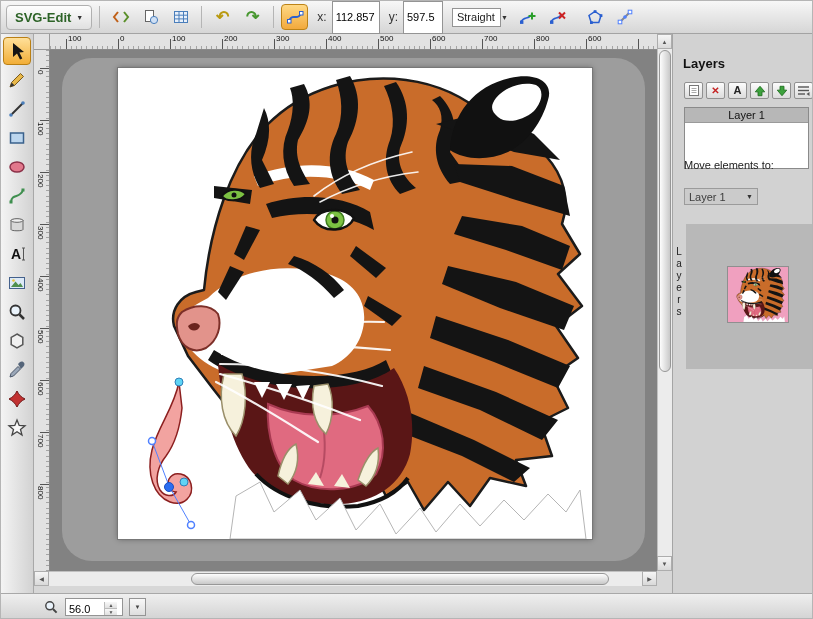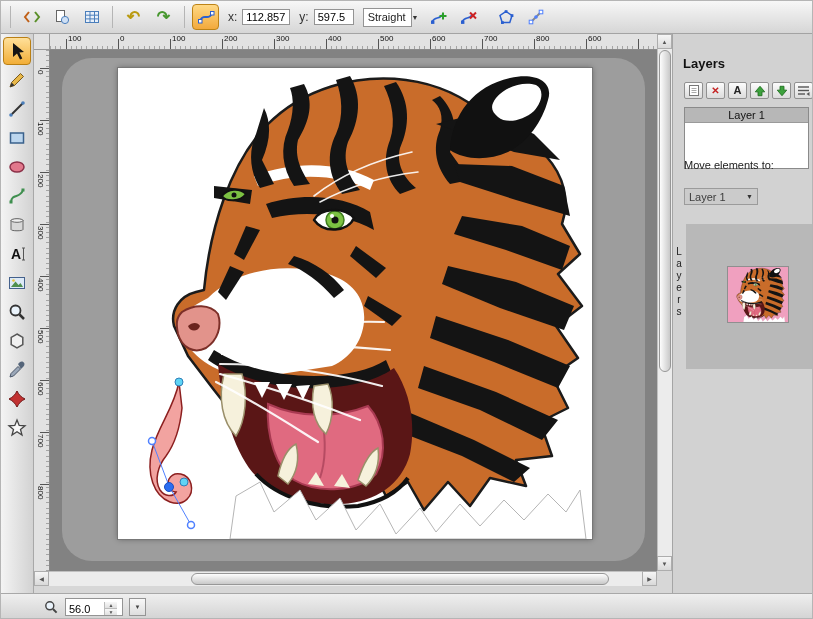--- a/index.html
+++ b/index.html
@@ -15,21 +15,21 @@
     border:1px solid #b0b0b0;border-radius:4px;background:linear-gradient(#fefefe,#e0e0e0);cursor:pointer}
   .logo-text{color:#2d6327;font-weight:bold;font-size:13px}
   .dd-arrow{font-size:7px;color:#333}
   .tsep{width:1px;height:22px;background:#b5b5b5;margin:0 4px}
   .tbtn{width:27px;height:26px;border:1px solid transparent;border-radius:3px;
     display:flex;align-items:center;justify-content:center;cursor:pointer}
   .tbtn.pressed{background:linear-gradient(#ffd985,#f2a93c);border:1px solid #bd8317;border-radius:4px}
   .glyph-undo{font-size:16px;font-weight:bold;color:#b99a10;line-height:1}
   .glyph-redo{font-size:16px;font-weight:bold;color:#47972f;line-height:1}
   .coord-label{font-size:12px;color:#333;margin:0 2px 0 6px}
-  .coord-input{width:48px;height:16px;border:1px solid #949494;background:#fff;font-size:11px;
+  .coord-input{width:48px;height:33px;border:1px solid #949494;background:#fff;font-size:11px;
     padding:1px 3px;font-family:"Liberation Sans",sans-serif}
   .coord-input.narrow{width:40px}
   .dropdown{height:19px;background:#fff;border:1px solid #949494;display:flex;align-items:center;
     justify-content:space-between;padding:0 4px;font-size:11px;gap:6px;cursor:pointer;margin-left:6px}
 
   
   .left-toolbar{position:absolute;left:0;top:33px;width:33px;height:559px;
     background:linear-gradient(to right,#f4f4f4,#d2d2d2);border-right:1px solid #a8a8a8;padding-top:2px}
   .ltool{width:28px;height:28px;margin:1px auto;border:1px solid transparent;border-radius:3px;
     display:flex;align-items:center;justify-content:center;cursor:pointer}
@@ -101,20 +101,24 @@
   .spin-btn + .spin-btn{border-top:1px solid #bbb}
   .zoom-dd{width:17px;height:18px;border:1px solid #949494;background:linear-gradient(#f8f8f8,#dedede);
     display:flex;align-items:center;justify-content:center;font-size:6px;color:#444;cursor:pointer}
 </style>
 </head>
 <body>
 
 <div class="app">
 
   <div class="top-toolbar">
+    <div class="logo-btn">
+      <span class="logo-text">SVG-Edit</span>
+      <span class="dd-arrow">▼</span>
+    </div>
     <div class="tsep"></div>
 
     <div class="tbtn">
       <svg width="18" height="16" viewBox="0 0 18 16">
         <path d="M6,3 L2,8 L6,13" fill="none" stroke="#c06018" stroke-width="2"></path>
         <path d="M12,3 L16,8 L12,13" fill="none" stroke="#5a8f29" stroke-width="2"></path>
       </svg>
     </div>
     <div class="tbtn">
       <svg width="16" height="16" viewBox="0 0 16 16">

